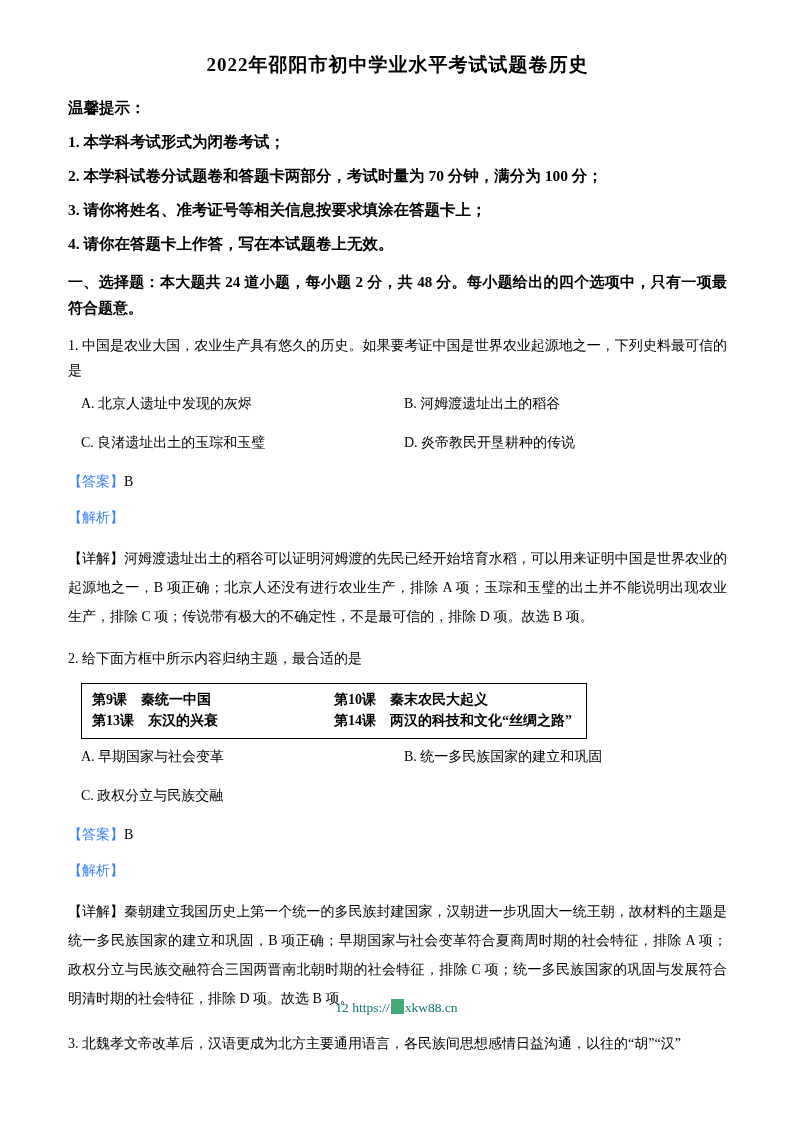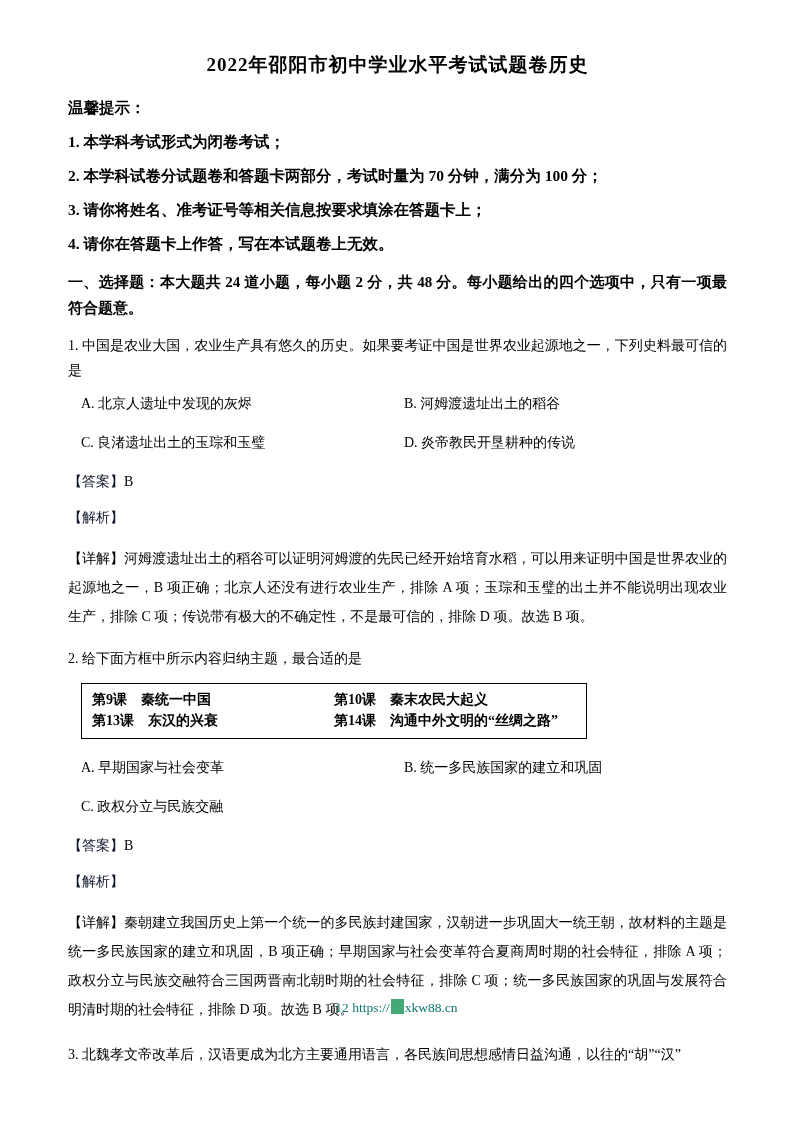--- a/index.html
+++ b/index.html
@@ -48,32 +48,32 @@
   .opts-row {
     display: grid;
     grid-template-columns: 1fr 1fr;
     font-size: 14px;
     margin: 0 0 21px 13px;
   }
   .answer-line {
     font-size: 14px;
     margin: 0 0 18px 0;
   }
-  .teal { color: #0f172a; }
+  .teal { color: #3b82f6; }
   .detail {
     font-size: 14px;
     line-height: 2.06;
     text-align: justify;
     margin: 0 0 14px 0;
   }
   .lesson-box {
     box-sizing: border-box;
     width: 506px;
     border: 1.5px solid #000;
-    margin: 8px 0 20px 13px;
+    margin: 8px 0 9px 13px;
     padding: 5px 10px 7px 10px;
     font-weight: bold;
     font-size: 14px;
   }
   .lesson-row {
     display: grid;
     grid-template-columns: 242px 1fr;
     line-height: 1.5;
   }
   .q3 { margin-top: 18px; }
@@ -130,21 +130,21 @@
   <div>
     <p class="stem">2. 给下面方框中所示内容归纳主题，最合适的是</p>
 
     <div class="lesson-box">
       <div class="lesson-row">
         <span>第9课　秦统一中国</span>
         <span>第10课　秦末农民大起义</span>
       </div>
       <div class="lesson-row">
         <span>第13课　东汉的兴衰</span>
-        <span>第14课　沟通中外文明的“丝绸之路”</span>
+        <span>第14课　两汉的科技和文化“丝绸之路”</span>
       </div>
     </div>
 
     <div class="opts-row">
       <span>A. 早期国家与社会变革</span>
       <span>B. 统一多民族国家的建立和巩固</span>
     </div>
     <div class="opts-row">
       <span>C. 政权分立与民族交融</span>
     </div>

